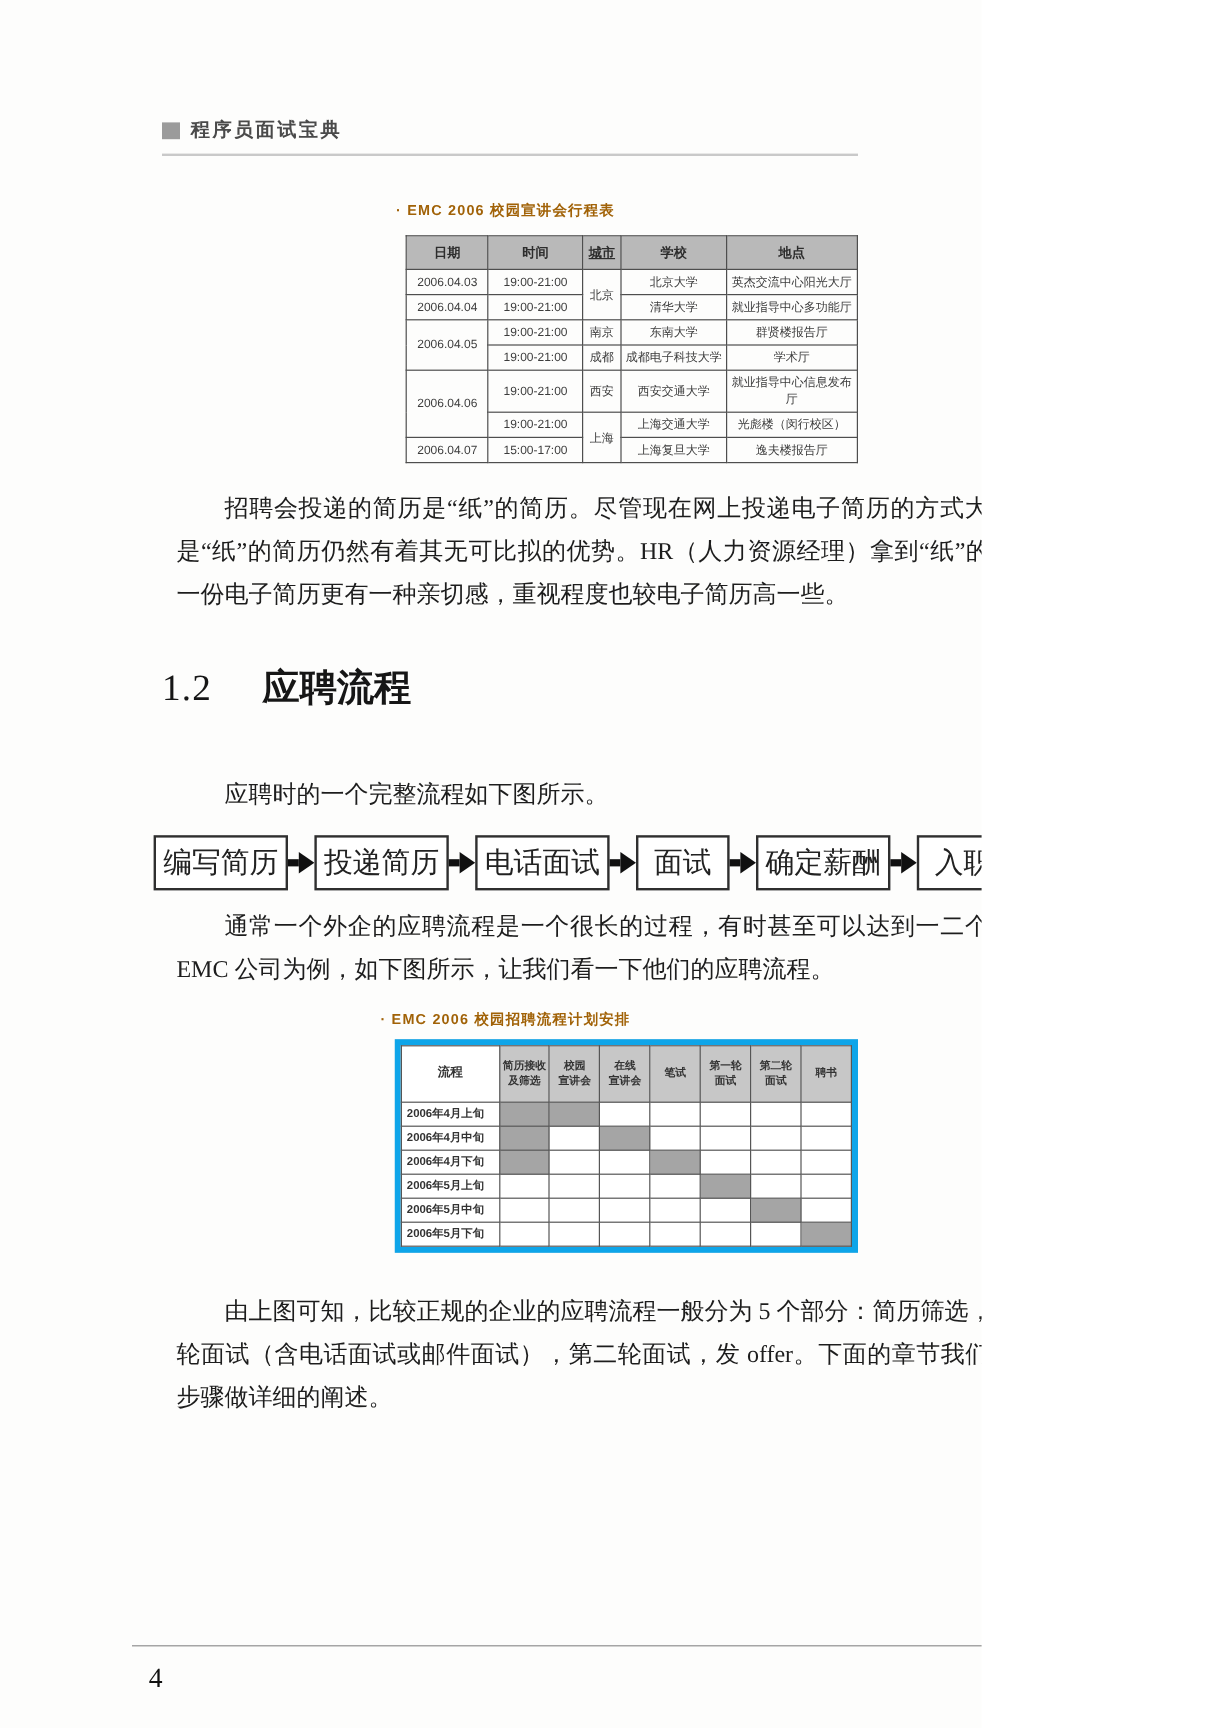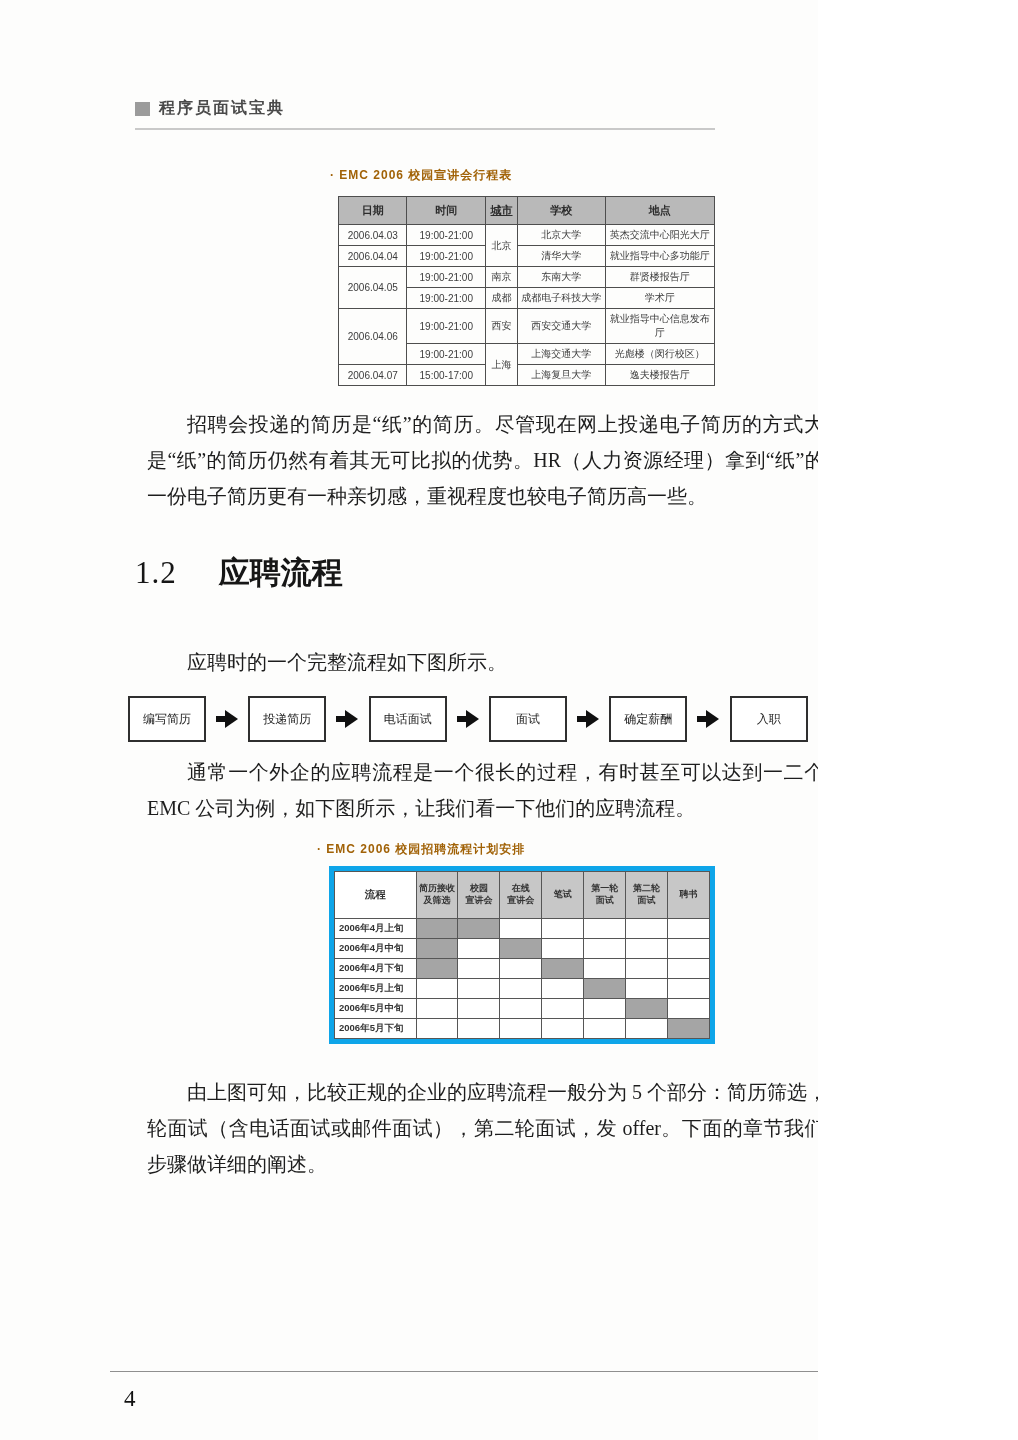--- a/index.html
+++ b/index.html
@@ -83,21 +83,21 @@
   .flowchart{
     margin:16px 0 0 -7px;
     width:800px;
     display:flex;align-items:center;
   }
   .flow-box{
     border:2px solid #2f2f2f;
     background:#fff;
     height:46px;min-width:78px;padding:12px 6px;
     display:flex;align-items:center;justify-content:center;
-    font-size:12px;color:#222;
+    font-size:24px;color:#222;
     box-sizing:border-box;
     flex:0 0 auto;
   }
   .flow-arrow{display:flex;align-items:center;flex:1 1 auto;justify-content:center;}
   .flow-arrow .shaft{width:9px;height:6px;background:#101010;}
   .flow-arrow .head{
     width:0;height:0;
     border-left:13px solid #101010;
     border-top:9px solid transparent;
     border-bottom:9px solid transparent;

